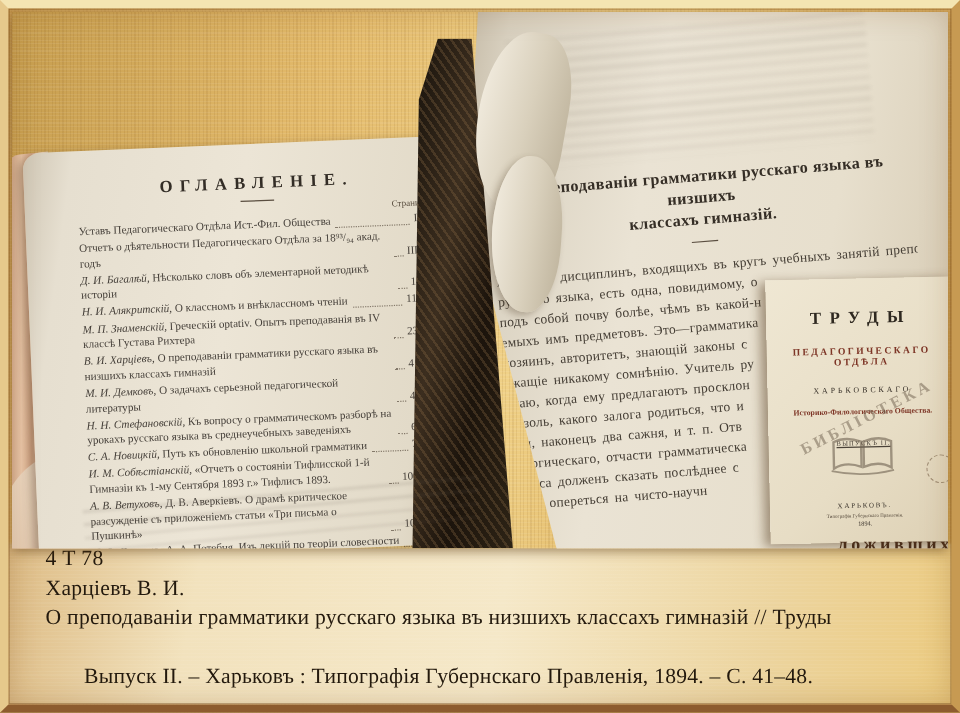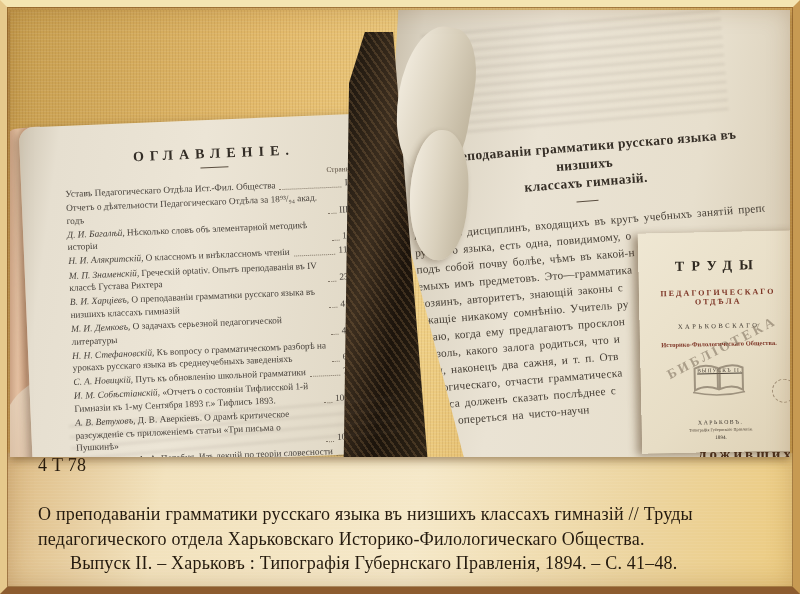--- a/index.html
+++ b/index.html
@@ -227,19 +227,19 @@
         <div class="tc-imp-press">Типографія Губернскаго Правленія.</div>
         <div class="tc-imp-year">1894.</div>
       </div>
     </div>
     <div class="card-fragment">ложившихся</div>
     <div class="ghost-lines2"></div>
   </div>
 
   <div class="caption">
     <div class="cap-line cap1">4 Т 78</div>
+    <div class="cap-line cap2">Харціевъ В. И.</div>
     <div class="cap-line cap3">О преподаваніи грамматики русскаго языка въ низшихъ классахъ гимназій // Труды</div>
-    <div class="cap-line cap4">педагогического отдела Харьковскаго Историко-Филологическаго Общества.</div>
     <div class="cap-line cap5">Выпуск II. – Харьковъ : Типографія Губернскаго Правленія, 1894. – С. 41–48.</div>
   </div>
 
   <div class="frame"></div>
 </div>
 
 </body></html>

